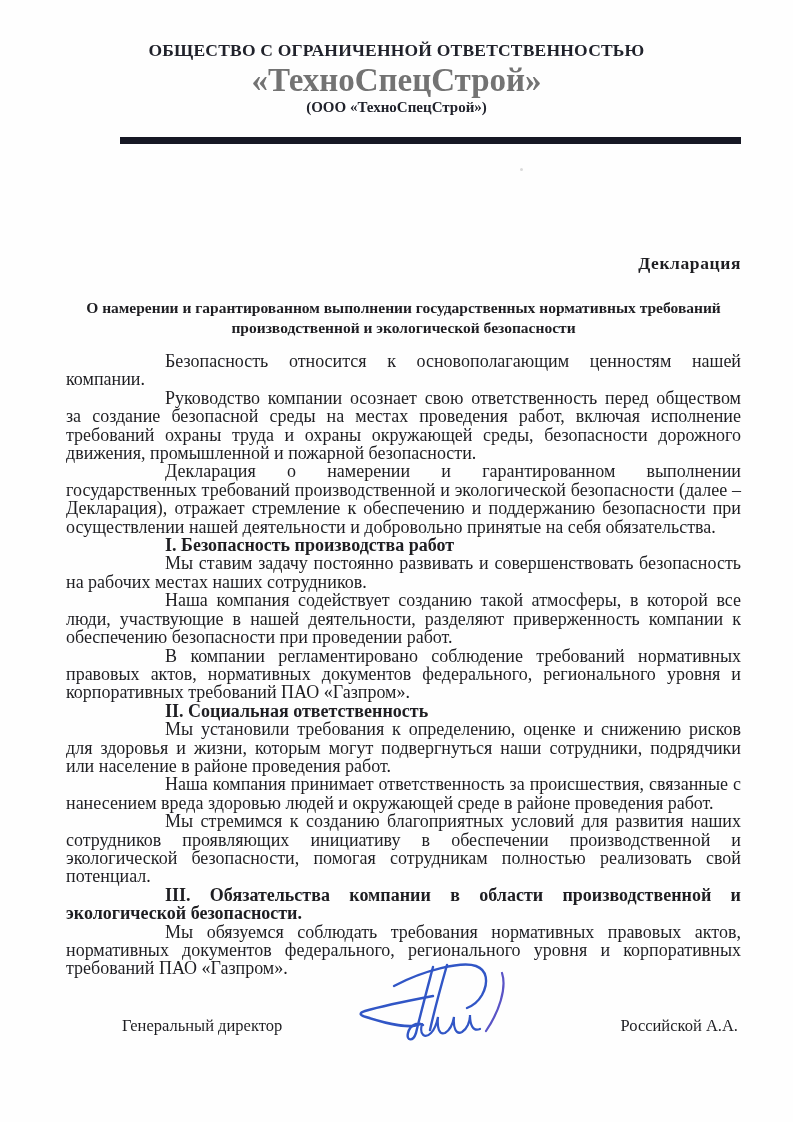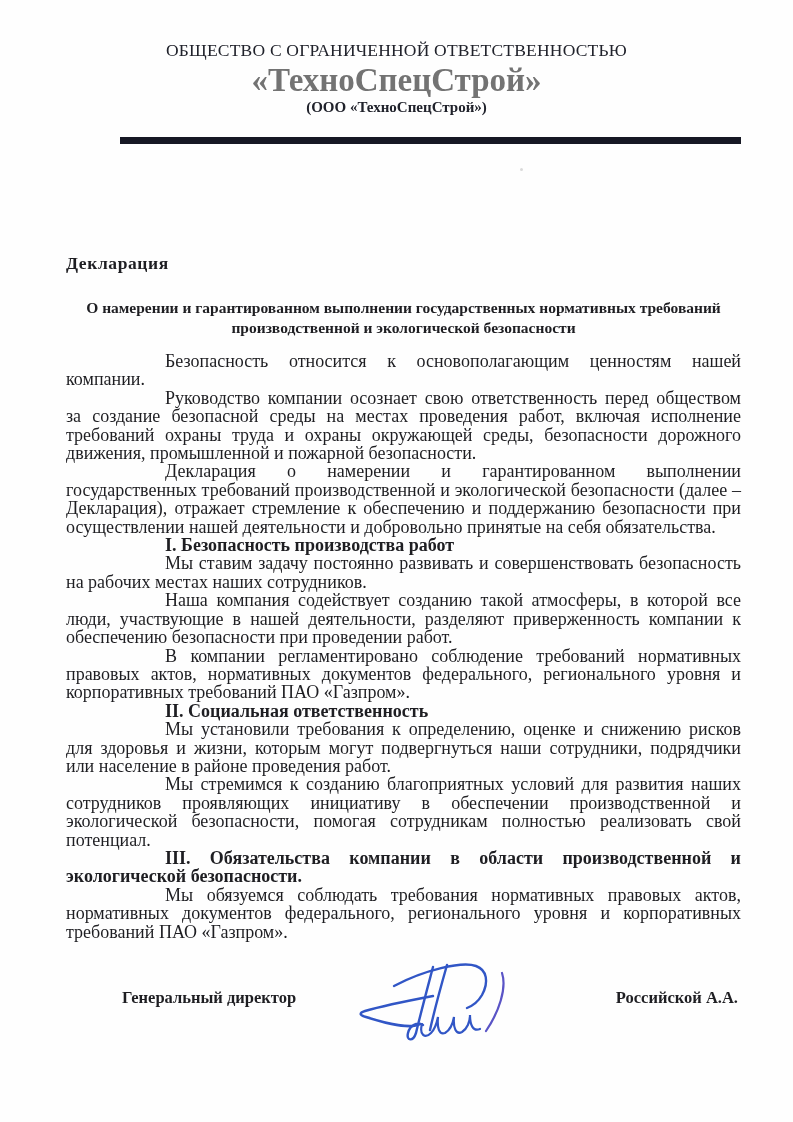--- a/index.html
+++ b/index.html
@@ -4,36 +4,36 @@
 <style>
   html,body { margin:0; padding:0; background:#ffffff; }
   .page {
     position:relative; width:793px; height:1122px; margin:0 auto;
     background:#fefefe; overflow:hidden;
     font-family:"Liberation Serif","DejaVu Serif",serif;
     color:#1e1e22;
   }
   
   .letterhead { position:absolute; top:40px; left:0; width:793px; text-align:center; }
-  .org-type  { font-weight:normal; font-size:17.5px; letter-spacing:0.2px; color:#20222b; }
+  .org-type  { font-weight:bold; font-size:17.5px; letter-spacing:0.2px; color:#20222b; }
   .org-name  { font-weight:bold; font-size:33px; line-height:36px; margin-top:1px; color:#737373; }
   .org-short { font-weight:bold; font-size:15px; margin-top:1px; color:#20222b; }
   .head-rule { position:absolute; left:120px; top:137px; width:621px; height:7px; background:#161824; }
   .speck { position:absolute; left:520px; top:168px; width:3px; height:3px; background:#dadada; border-radius:50%; }
 
   
   .content { position:absolute; left:66px; top:252px; width:675px; }
-  .doc-title { text-align:left; font-weight:bold; font-size:17.5px; line-height:22px; letter-spacing:0.6px; }
+  .doc-title { text-align:right; font-weight:bold; font-size:17.5px; line-height:22px; letter-spacing:0.6px; }
   .doc-subtitle { text-align:center; font-weight:bold; font-size:15.5px; line-height:20px; margin:24px auto 0 auto; max-width:660px; }
   .body-text { margin-top:14px; font-size:18px; line-height:18.4px; text-align:justify; }
   .para { text-indent:99px; }
   .bold { font-weight:bold; }
 
   
-  .sig-row { position:absolute; left:66px; top:988px; width:675px; height:24px; font-weight:bold; font-size:16.5px; }
+  .sig-row { position:absolute; left:66px; top:1016px; width:675px; height:24px; font-weight:normal; font-size:16.5px; }
   .sig-role { position:absolute; left:56px; top:0; }
   .sig-name { position:absolute; right:3px; top:0; }
   .sig-ink { position:absolute; left:336px; top:944px; width:200px; height:124px; }
 </style>
 </head>
 <body>
 
 <div class="page">
 
   <div class="letterhead">
@@ -50,20 +50,21 @@
     <div class="body-text">
       <div class="para">Безопасность относится к основополагающим ценностям нашей компании.</div>
       <div class="para">Руководство компании осознает свою ответственность перед обществом за создание безопасной среды на местах проведения работ, включая исполнение требований охраны труда и охраны окружающей среды, безопасности дорожного движения, промышленной и пожарной безопасности.</div>
       <div class="para">Декларация о намерении и гарантированном выполнении государственных требований производственной и экологической безопасности (далее – Декларация), отражает стремление к обеспечению и поддержанию безопасности при осуществлении нашей деятельности и добровольно принятые на себя обязательства.</div>
       <div class="para bold">I. Безопасность производства работ</div>
       <div class="para">Мы ставим задачу постоянно развивать и совершенствовать безопасность на рабочих местах наших сотрудников.</div>
       <div class="para">Наша компания содействует созданию такой атмосферы, в которой все люди, участвующие в нашей деятельности, разделяют приверженность компании к обеспечению безопасности при проведении работ.</div>
       <div class="para">В компании регламентировано соблюдение требований нормативных правовых актов, нормативных документов федерального, регионального уровня и корпоративных требований ПАО «Газпром».</div>
       <div class="para bold">II. Социальная ответственность</div>
       <div class="para">Мы установили требования к определению, оценке и снижению рисков для здоровья и жизни, которым могут подвергнуться наши сотрудники, подрядчики или население в районе проведения работ.</div>
+      <div class="para">Наша компания принимает ответственность за происшествия, связанные с нанесением вреда здоровью людей и окружающей среде в районе проведения работ.</div>
       <div class="para">Мы стремимся к созданию благоприятных условий для развития наших сотрудников проявляющих инициативу в обеспечении производственной и экологической безопасности, помогая сотрудникам полностью реализовать свой потенциал.</div>
       <div class="para bold">III. Обязательства компании в области производственной и экологической безопасности.</div>
       <div class="para">Мы обязуемся соблюдать требования нормативных правовых актов, нормативных документов федерального, регионального уровня и корпоративных требований ПАО «Газпром».</div>
     </div>
   </div>
 
   <svg class="sig-ink" viewBox="0 0 200 124" fill="none" xmlns="http://www.w3.org/2000/svg">
 
     <path d="M 58,42 C 88,26 126,17 140,22 C 151,26 153,38 146,51 C 142,58 136,62 131,64" stroke="#3156c6" stroke-width="2.4" stroke-linecap="round" fill="none"></path>
 

